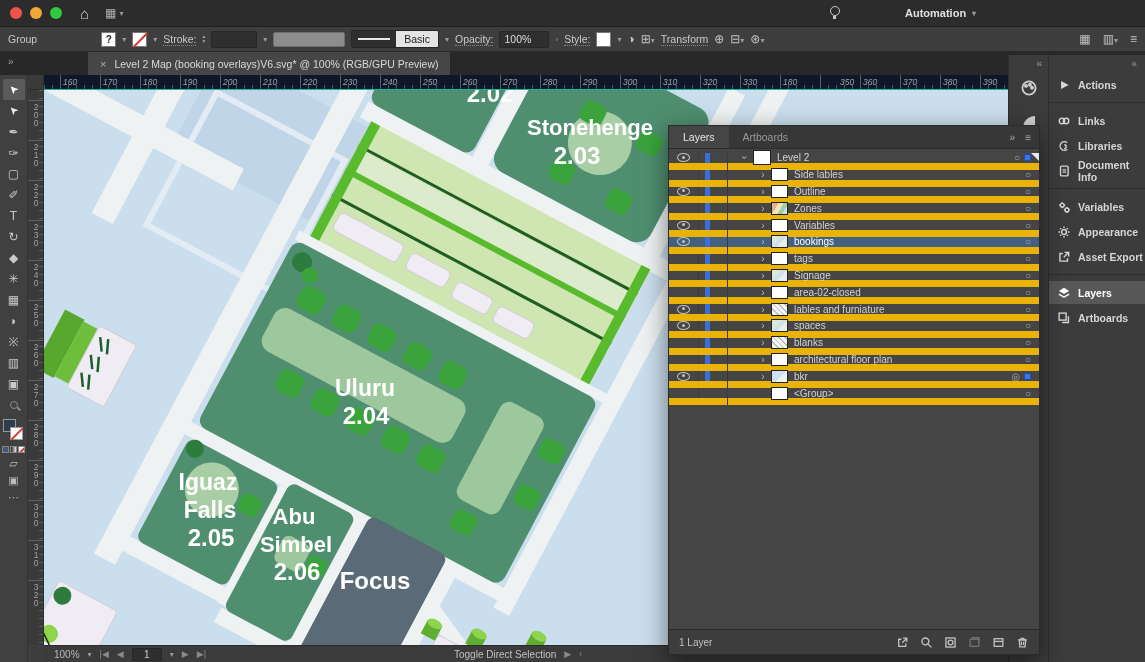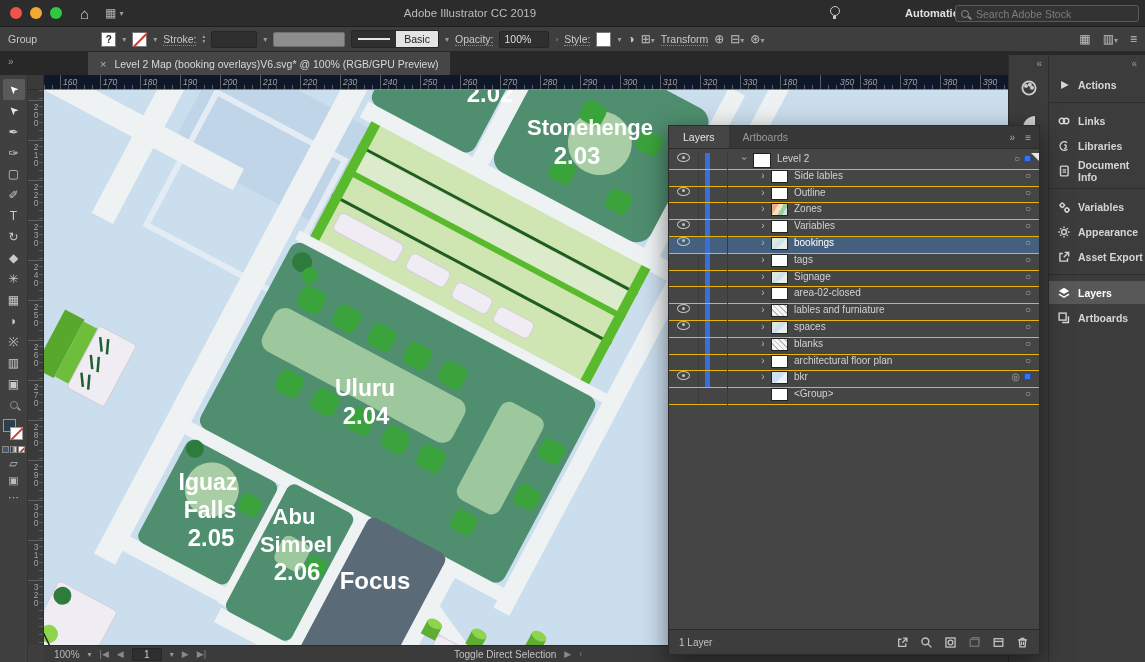--- a/index.html
+++ b/index.html
@@ -114,21 +114,21 @@
   .layers-panel{position:absolute;left:668px;top:125px;width:372px;height:530px;background:#454545;
                 box-shadow:0 8px 24px rgba(0,0,0,.5);z-index:5;border:1px solid #2b2b2b;}
   .lp-header{position:absolute;left:0;top:0;width:100%;height:23px;background:#373737;border-bottom:1px solid #2b2b2b;
              display:flex;align-items:center;}
   .lp-tab{padding:0 14px;font-size:10.5px;color:#9a9a9a;height:100%;display:flex;align-items:center;}
   .lp-tab.active{color:#e6e6e6;background:#454545;}
   .lp-head-icons{margin-left:auto;display:flex;gap:10px;padding-right:8px;color:#aaa;font-size:10px;}
   .lp-rows{position:absolute;left:0;top:27px;width:100%;}
   .lp-rows::before{content:"";position:absolute;left:29px;top:0;bottom:0;width:1px;background:#3a3a3a;}
   .lp-rows::after{content:"";position:absolute;left:58px;top:0;bottom:0;width:1px;background:#3a3a3a;}
-  .lrow{position:relative;height:16.8px;border-bottom:1px solid #eab308;display:flex;align-items:flex-start;font-size:10px;color:#d2d2d2;}
+  .lrow{position:relative;height:16.8px;border-bottom:7px solid #eab308;display:flex;align-items:center;font-size:10px;color:#d2d2d2;}
   .lrow.selected{background:#44607e;color:#fff;}
   .lrow .eyecell{width:29px;display:flex;justify-content:center;flex:0 0 auto;}
   .icon-eye{position:relative;width:13px;height:9px;border:1.5px solid #c2c2c2;border-radius:50%;}
   .icon-eye::after{content:"";position:absolute;left:3.5px;top:1.5px;width:3px;height:3px;border-radius:50%;background:#c2c2c2;}
   .lrow .editcell{width:29px;flex:0 0 auto;}
   .lrow .bar{position:absolute;left:36px;top:0;bottom:0;width:5px;background:#3a6fd8;}
   .lrow .chevcell{width:16px;text-align:center;color:#b8b8b8;font-size:10px;flex:0 0 auto;}
   .chev-down{display:inline-block;transform:rotate(90deg);}
   .lthumb{width:17px;height:13px;background:#fff;border:1px solid #222;margin-right:6px;flex:0 0 auto;}
   .lthumb.big{width:18px;height:15px;}
@@ -154,29 +154,24 @@
 
   <div class="titlebar" data-name="titlebar">
     <span class="tl red" data-name="close-window-button"></span>
     <span class="tl yellow" data-name="minimize-window-button"></span>
     <span class="tl green" data-name="zoom-window-button"></span>
     <span class="home-glyph" data-name="home-icon">⌂</span>
     <span class="ws-icon" data-name="workspace-switcher">
       <span class="grid-glyph" data-name="workspace-grid-icon">▦</span>
       <span class="chev" data-name="chevron-down-icon">▾</span>
     </span>
-    <span class="app-title" data-name="app-title">Adobe Illustrator CC 2019</span>
     <span class="bulb" data-name="lightbulb-icon"></span>
     <span class="ws-menu" data-name="workspace-menu">
       <span data-name="workspace-menu-label">Automation</span>
       <span class="chev" data-name="chevron-down-icon">▾</span>
-    </span>
-    <span class="search-box" data-name="adobe-stock-search">
-      <span class="icon-mag" data-name="search-icon"></span>
-      <input data-name="search-input" placeholder="Search Adobe Stock" style="">
     </span>
   </div>
 
   <div class="optionsbar" data-name="control-bar">
     <span class="opt-label" data-name="selection-context-label">Group</span>
     <span style="width:52px"></span>
     <span class="swatch" data-name="fill-swatch">?</span>
     <span class="chev" data-name="chevron-down-icon">▾</span>
     <span class="swatch slash" data-name="stroke-swatch"></span>
     <span class="chev" data-name="chevron-down-icon">▾</span>

